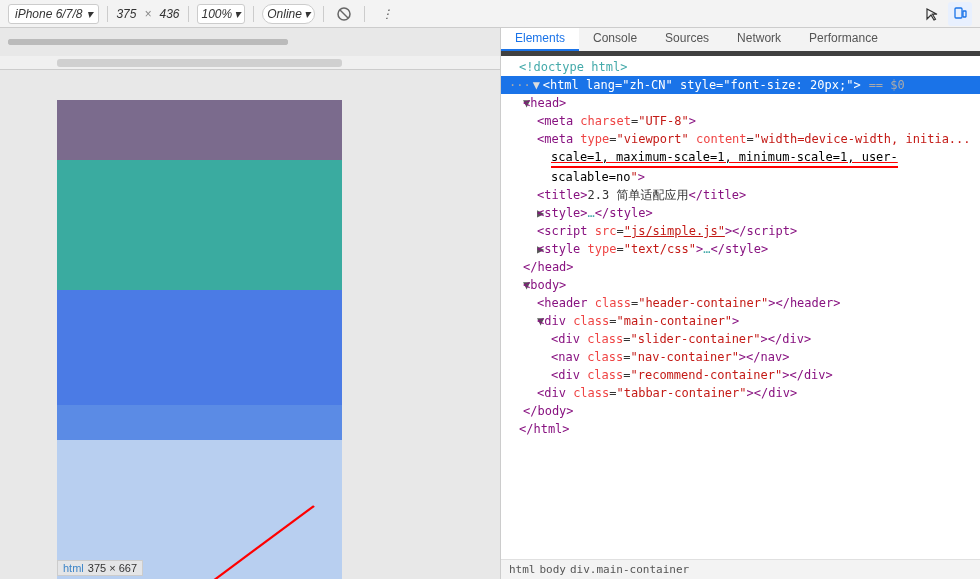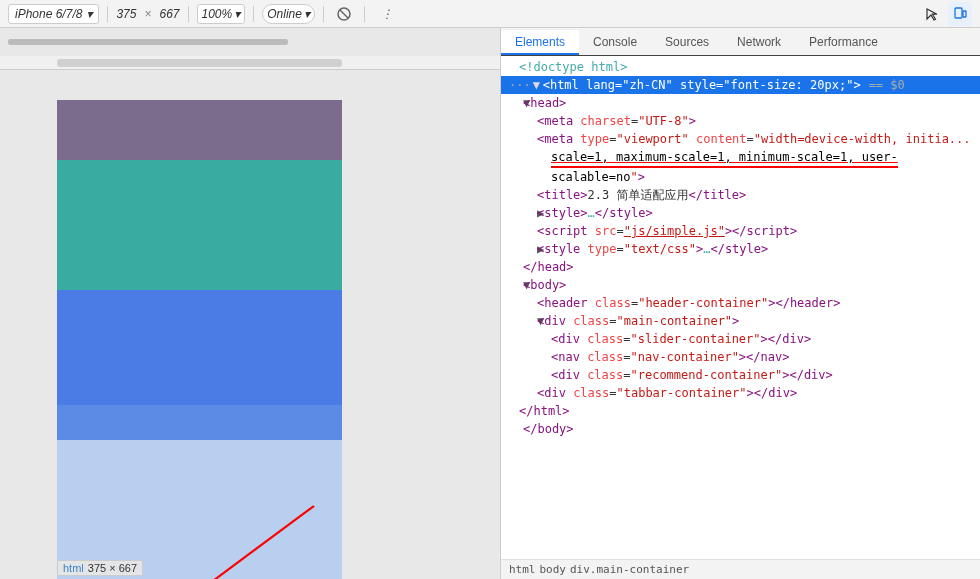--- a/index.html
+++ b/index.html
@@ -144,21 +144,21 @@
       display: flex;
       flex-direction: column;
       border-left: 1px solid #ccc;
     }
 
     
     .devtools-tabs {
       display: flex;
       height: 28px;
       background: #f3f3f3;
-      border-bottom: 1px solid #404040;
+      border-bottom: 5px solid #404040;
       align-items: flex-end;
       overflow: hidden;
     }
     .devtools-tab {
       padding: 5px 14px 4px;
       font-size: 12px;
       color: #555;
       cursor: pointer;
       border-bottom: 2px solid transparent;
       white-space: nowrap;
@@ -228,21 +228,21 @@
 <body>
 
 <div class="toolbar">
   <div class="toolbar-device">
     <span>iPhone 6/7/8</span>
     <span>▾</span>
   </div>
   <div class="toolbar-sep"></div>
   <span class="toolbar-dims">375</span>
   <span class="toolbar-x">×</span>
-  <span class="toolbar-dims">667</span>
+  <span class="toolbar-dims">436</span>
   <div class="toolbar-sep"></div>
   <div class="toolbar-zoom">
     <span>100%</span>
     <span>▾</span>
   </div>
   <div class="toolbar-sep"></div>
   <div class="toolbar-online">
     <span>Online</span>
     <span>▾</span>
   </div>
@@ -467,27 +467,27 @@
       <div class="code-line">
         <span class="expand-arrow" style="padding-left:28px;"> </span>
         <span class="c-tag">&lt;div </span>
         <span class="c-attr">class</span>
         <span class="c-eq">=</span>
         <span class="c-value">"tabbar-container"</span>
         <span class="c-tag">&gt;&lt;/div&gt;</span>
       </div>
 
       <div class="code-line">
+        <span class="expand-arrow" style="padding-left:14px;"> </span>
+        <span class="c-tag">&lt;/body&gt;</span>
+      </div>
+
+      <div class="code-line">
         <span class="expand-arrow"> </span>
         <span class="c-tag">&lt;/html&gt;</span>
-      </div>
-
-      <div class="code-line">
-        <span class="expand-arrow" style="padding-left:14px;"> </span>
-        <span class="c-tag">&lt;/body&gt;</span>
       </div>
 
     </div>
 
     <div class="devtools-breadcrumb">
       <span class="breadcrumb-item">html</span>
       <span class="breadcrumb-sep"> </span>
       <span class="breadcrumb-item">body</span>
       <span class="breadcrumb-sep"> </span>
       <span class="breadcrumb-item">div.main-container</span>

